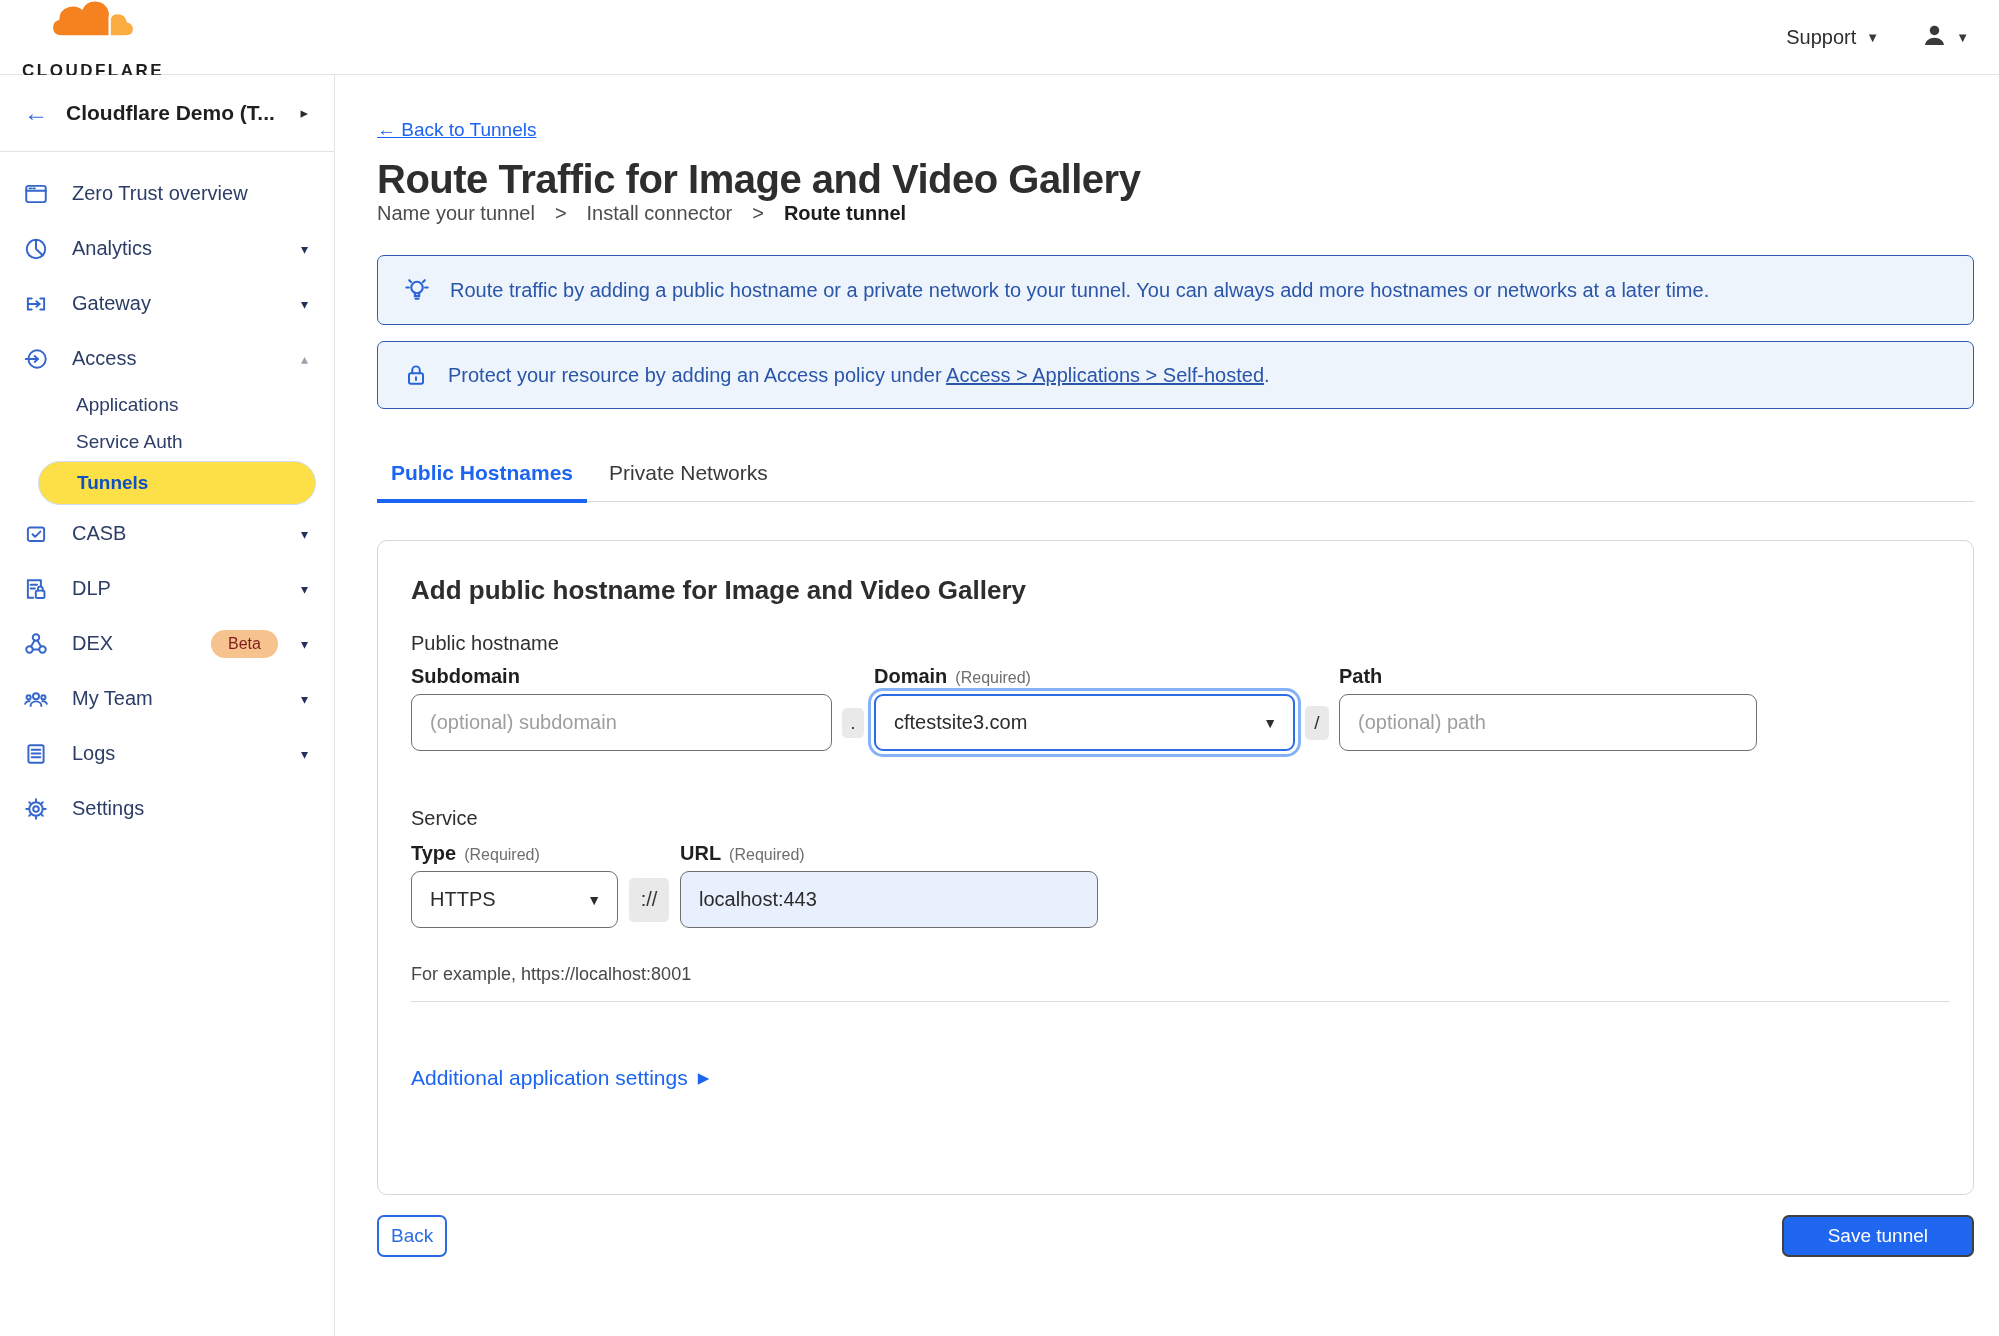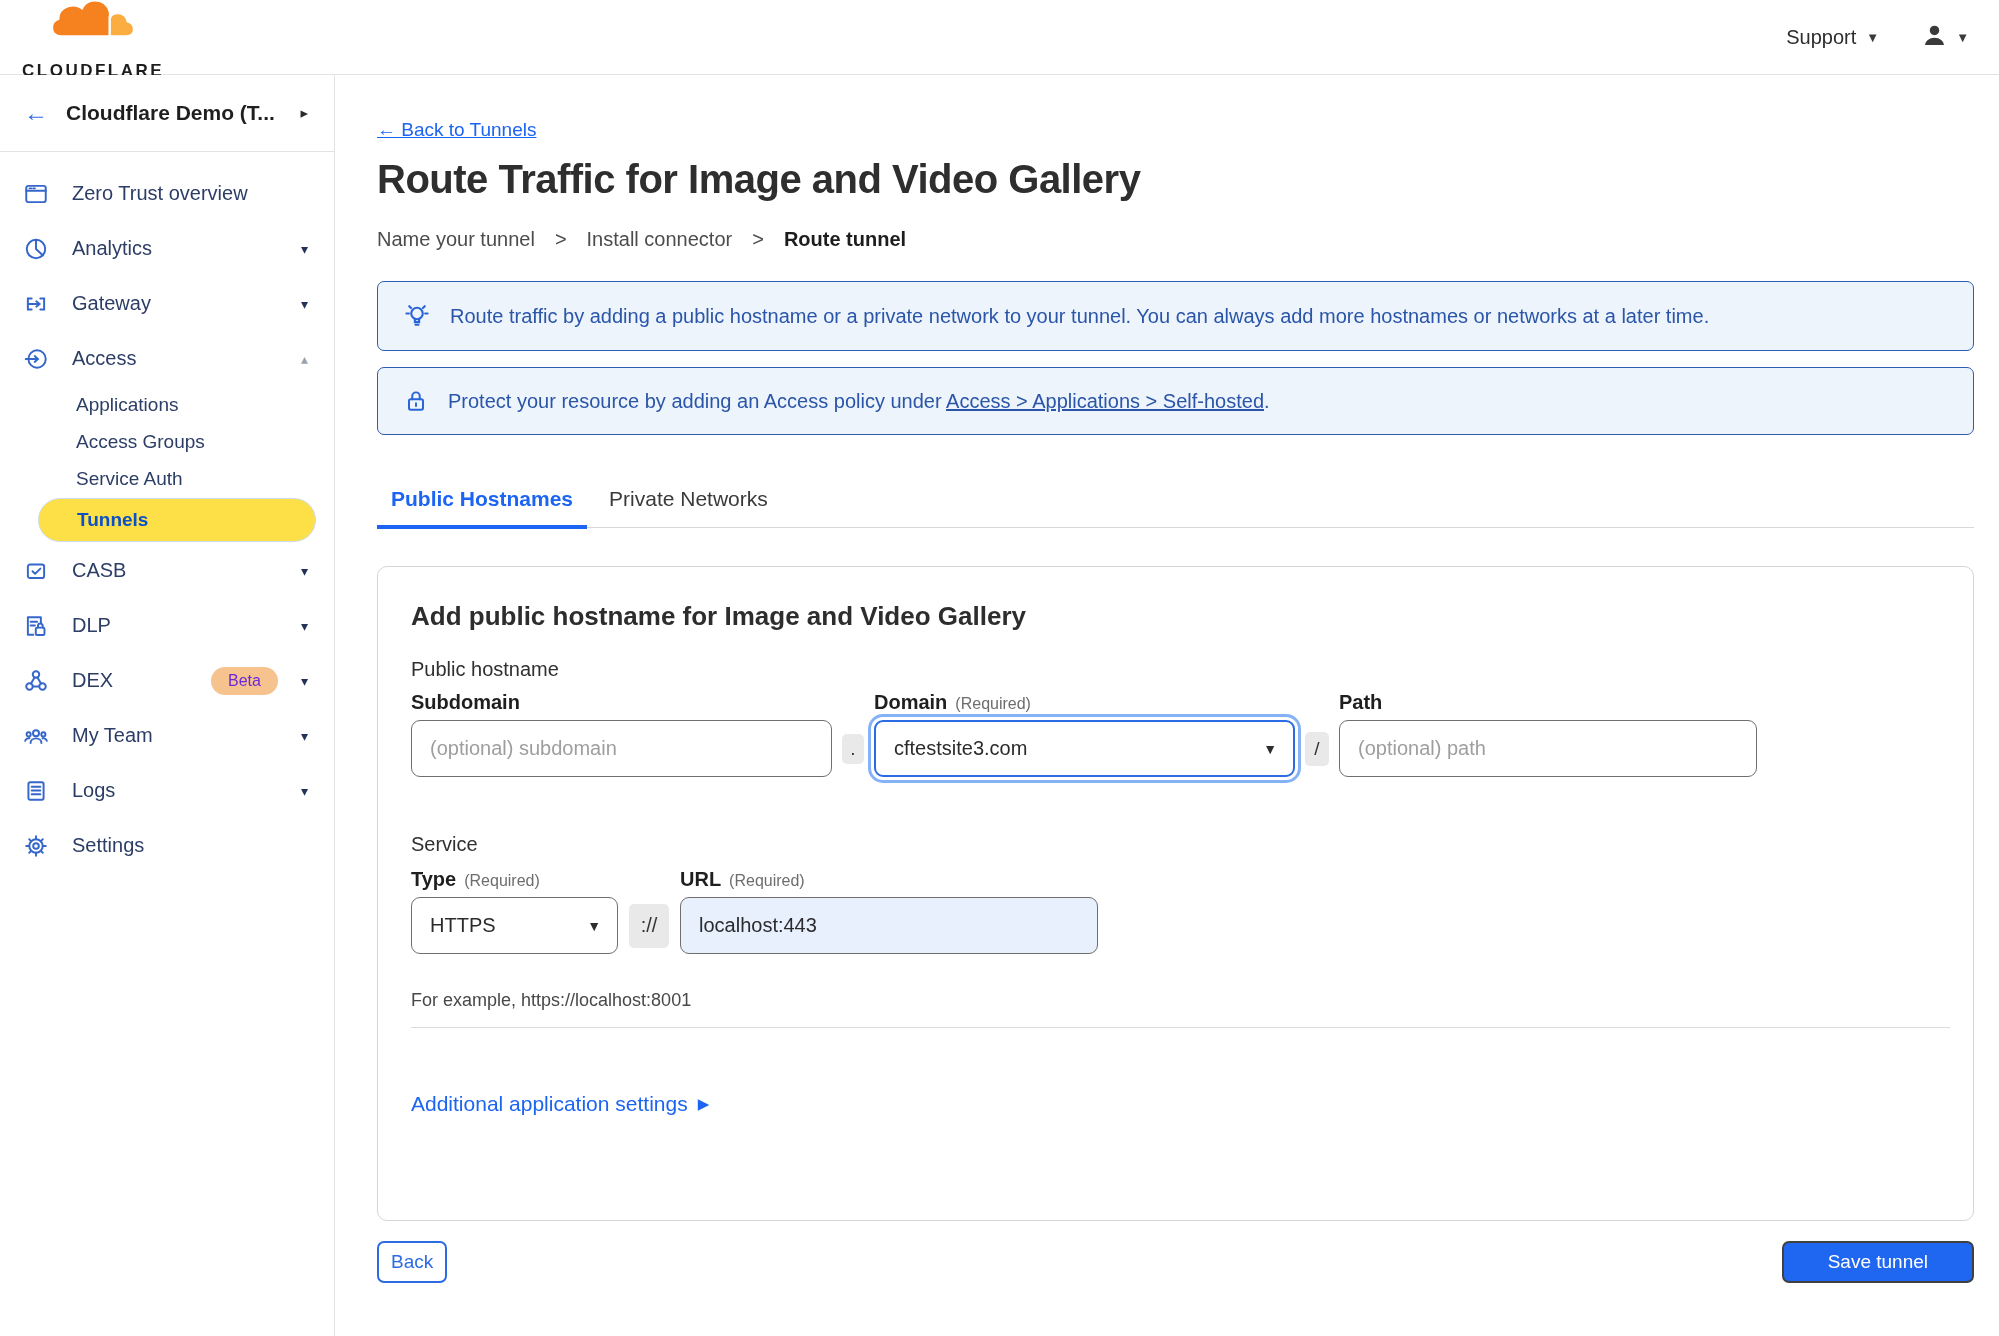--- a/index.html
+++ b/index.html
@@ -30,27 +30,27 @@
   .nav-item .icon { width:26px; height:26px; flex-shrink:0; display:flex; align-items:center; justify-content:center; }
   .nav-item .lbl { flex:1; }
   .nav-chev { font-size:14px; color:#24325a; }
   .nav-chev.up { color:#9aa3ad; }
   .nav-sub { height:37px; display:flex; align-items:center; padding-left:76px;
     font-size:19px; color:#2c3d66; cursor:pointer; }
   .nav-sub.selected-wrap { padding-left:0; height:46px; }
   .pill { margin-left:38px; width:278px; height:44px; background:#fde047; border:1px solid #ccdcf3;
     border-radius:23px; display:flex; align-items:center; padding-left:38px;
     font-weight:bold; color:#0b51c5; font-size:19px; }
-  .badge { background:#f6c38e; color:#6d28d9; font-size:16px; padding:5px 17px; border-radius:15px; margin-left:14px; }
+  .badge { background:#f6c38e; color:#7f1d1d; font-size:16px; padding:5px 17px; border-radius:15px; margin-left:14px; }
 
   
   .main { flex:1; padding:44px 25px 0 42px; }
   .back-link { color:#1c64f2; font-size:19px; text-decoration:underline; cursor:pointer; display:inline-block; }
   h1 { font-size:40px; font-weight:bold; color:#2e2e2e; margin-top:16px; letter-spacing:-0.5px; }
-  .steps { display:flex; align-items:center; gap:20px; margin-top:26px; font-size:20px; color:#4c4c4c; }
+  .steps { display:flex; align-items:center; gap:20px; font-size:20px; color:#4c4c4c; }
   .steps .current { font-weight:bold; color:#1d1d1d; }
 
   .banner { margin-top:30px; border:1.7px solid #2e5cae; background:#edf4fc; border-radius:7px;
     padding:19px 24px; display:flex; align-items:center; gap:18px; color:#2a55a8; font-size:20px; }
   .banner + .banner { margin-top:16px; }
   .banner a { color:#2a55a8; text-decoration:underline; cursor:pointer; }
   .banner .bicon { flex-shrink:0; display:flex; }
 
   .tabs { margin-top:52px; display:flex; border-bottom:1px solid #d8d8d8; }
   .tab { font-size:21px; padding:0 14px 14px 14px; cursor:pointer; color:#3a3a3a;
@@ -177,23 +177,20 @@
           </svg>
         </span>
         <span class="lbl">Access</span>
         <span class="nav-chev up">▴</span>
       </div>
 
       <div class="nav-sub">
         <span>Applications</span>
       </div>
       <div class="nav-sub">
-        <span>Access Groups</span>
-      </div>
-      <div class="nav-sub">
         <span>Service Auth</span>
       </div>
       <div class="nav-sub selected-wrap">
         <div class="pill">
           <span>Tunnels</span>
         </div>
       </div>
 
       <div class="nav-item">
         <span class="icon">

